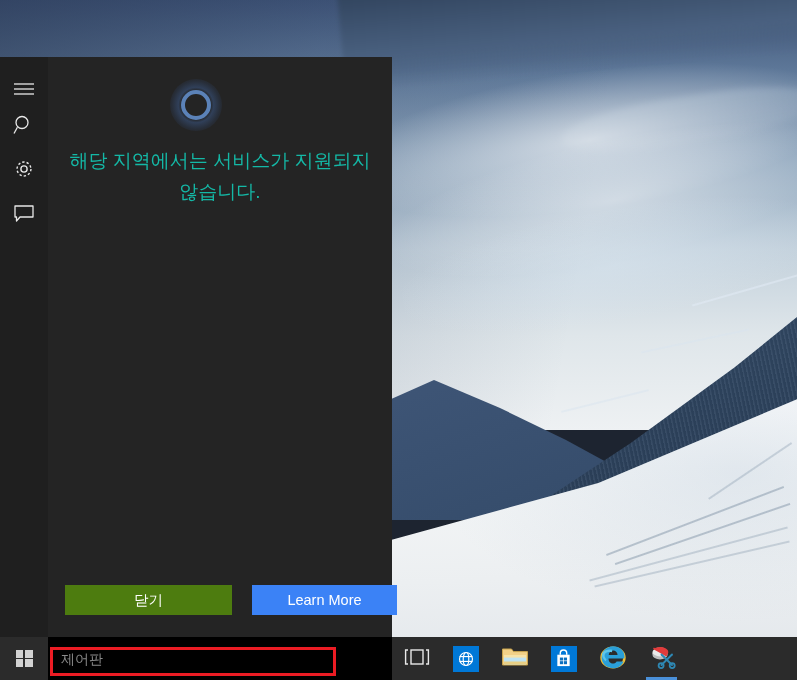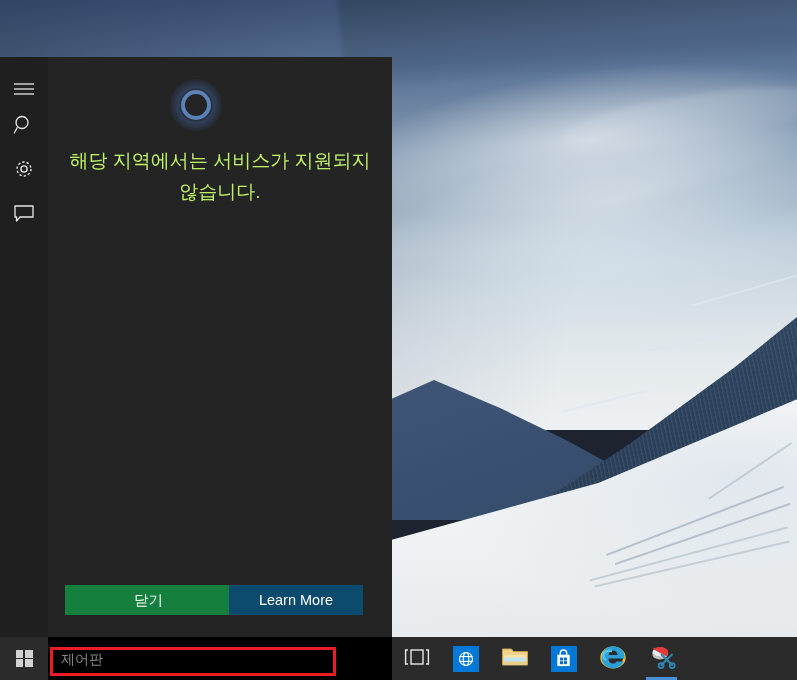--- a/index.html
+++ b/index.html
@@ -125,37 +125,37 @@
     position:absolute; left:0; top:0; width:52px; height:52px; border-radius:50%;
     background:radial-gradient(circle at 50% 50%, rgba(62,92,140,0.0) 38%, rgba(58,86,132,0.55) 48%, rgba(46,66,100,0.30) 66%, rgba(36,36,36,0) 80%);
   }
   #cortana-circle {
     position:absolute; left:11px; top:11px; width:30px; height:30px;
     border-radius:50%; border:4px solid #5b82b8; box-sizing:border-box;
   }
   #cortana-msg {
     position:absolute; left:10px; top:88px; width:324px;
     text-align:center;
-    color:#bef264;
+    color:#14b8a6;
     font-size:19px;
     line-height:31px;
   }
 
   #cortana-actions {
     position:absolute; left:0; bottom:22px; width:344px; height:30px;
   }
   .cbtn {
     position:absolute; top:0; height:30px;
     display:flex; align-items:center; justify-content:center;
     font-size:14.5px; color:#ffffff; cursor:pointer;
     border:none;
     font-family:"Liberation Sans","DejaVu Sans",sans-serif;
   }
-  #btn-close { left:17px; width:167px; background:#15803d; }
-  #btn-learn { left:181px; width:134px; background:#0c4a6e; }
+  #btn-close { left:17px; width:167px; background:#4d7c0f; }
+  #btn-learn { left:204px; width:145px; background:#3b82f6; }
 
   
   #taskbar {
     position:absolute; left:0; bottom:0; width:797px; height:43px;
     background:#2b2b2b; z-index:30;
   }
   #start-btn {
     position:absolute; left:0; top:0; width:48px; height:43px;
     display:flex; align-items:center; justify-content:center; cursor:pointer;
   }

